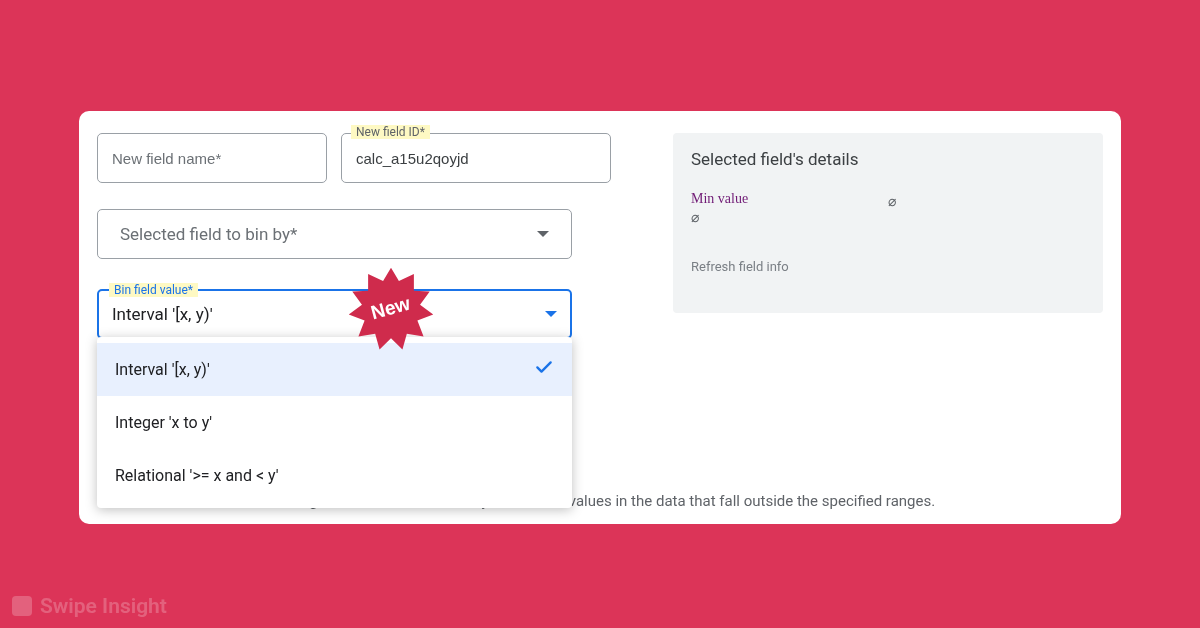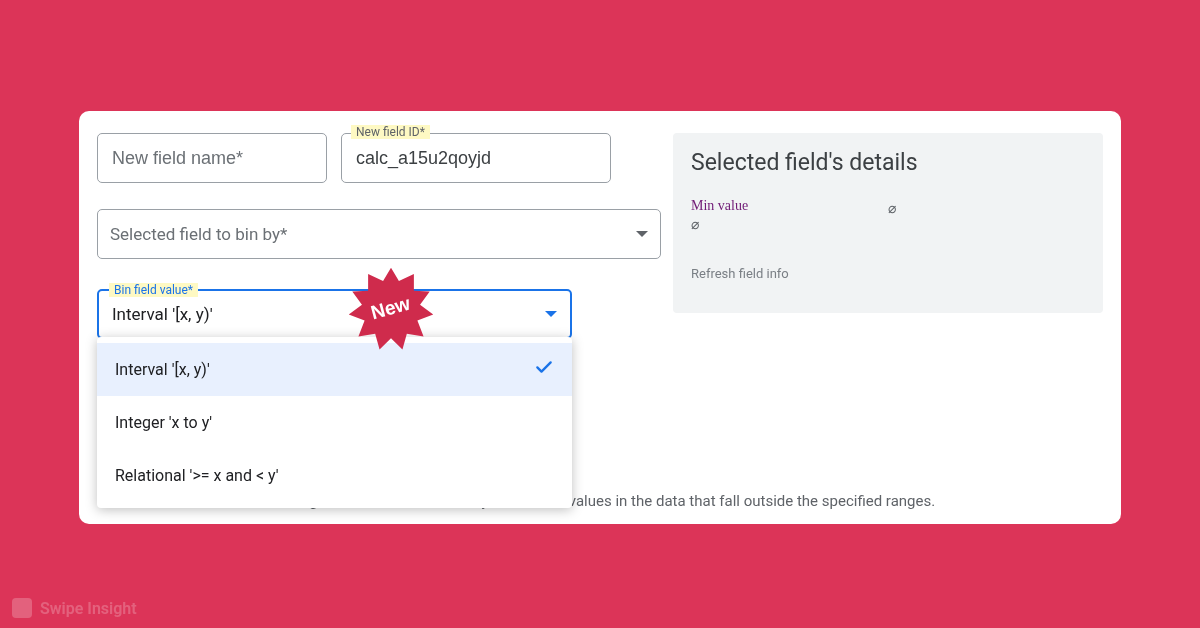--- a/index.html
+++ b/index.html
@@ -20,48 +20,48 @@
     background: #ffffff;
     border-radius: 10px;
     padding: 22px 18px 18px 18px;
   }
   .row1 { display: flex; gap: 14px; }
   .text-input {
     height: 50px;
     border: 1px solid #9aa0a6;
     border-radius: 5px;
     padding: 8px 14px;
-    font-size: 18px;
+    font-size: 15px;
     color: #3c4043;
     outline: none;
     background: #fff;
   }
   .text-input::placeholder { color: #6b7075; }
   .field-name { width: 230px; }
   .field-id-wrap { position: relative; width: 230px; }
   .float-label {
     position: absolute;
     top: -8px;
     left: 10px;
     background: #fef9c3;
     padding: 0 5px;
     font-size: 12px;
     color: #5f6368;
   }
   .field-id { width: 270px; }
   .select-row { margin-top: 26px; }
   .select-wrap {
     position: relative;
-    width: 564px;
+    width: 475px;
     height: 50px;
     border: 1px solid #9aa0a6;
     border-radius: 5px;
     display: flex;
     align-items: center;
-    padding: 0 12px;
+    padding: 0 22px;
     cursor: pointer;
     background: #fff;
   }
   .select-text { font-size: 17px; color: #6b7075; flex: 1; }
   .select-text.filled { color: #202124; }
   .caret {
     width: 0; height: 0;
     border-left: 6px solid transparent;
     border-right: 6px solid transparent;
     border-top: 6px solid #5f6368;
@@ -125,21 +125,21 @@
     position: absolute;
     right: 18px;
     top: 22px;
     width: 430px;
     height: 180px;
     background: #f1f3f4;
     border-radius: 4px;
     padding: 16px 18px;
   }
   .details-title {
-    font-size: 23px;
+    font-size: 17px;
     color: #3c4043;
     margin-bottom: 22px;
   }
   .details-cols {
     display: flex;
     gap: 0;
   }
   .details-col {
     width: 50%;
   }
@@ -169,21 +169,21 @@
   }
   .watermark {
     position: absolute;
     left: 12px;
     bottom: 10px;
     display: flex;
     align-items: center;
     gap: 8px;
     opacity: 0.22;
     color: #fff;
-    font-size: 16px;
+    font-size: 21px;
     font-weight: 600;
   }
   .watermark .logo {
     width: 20px; height: 20px; border-radius: 4px;
     background: #fff;
     display: inline-block;
   }
 </style>
 </head>
 <body>

